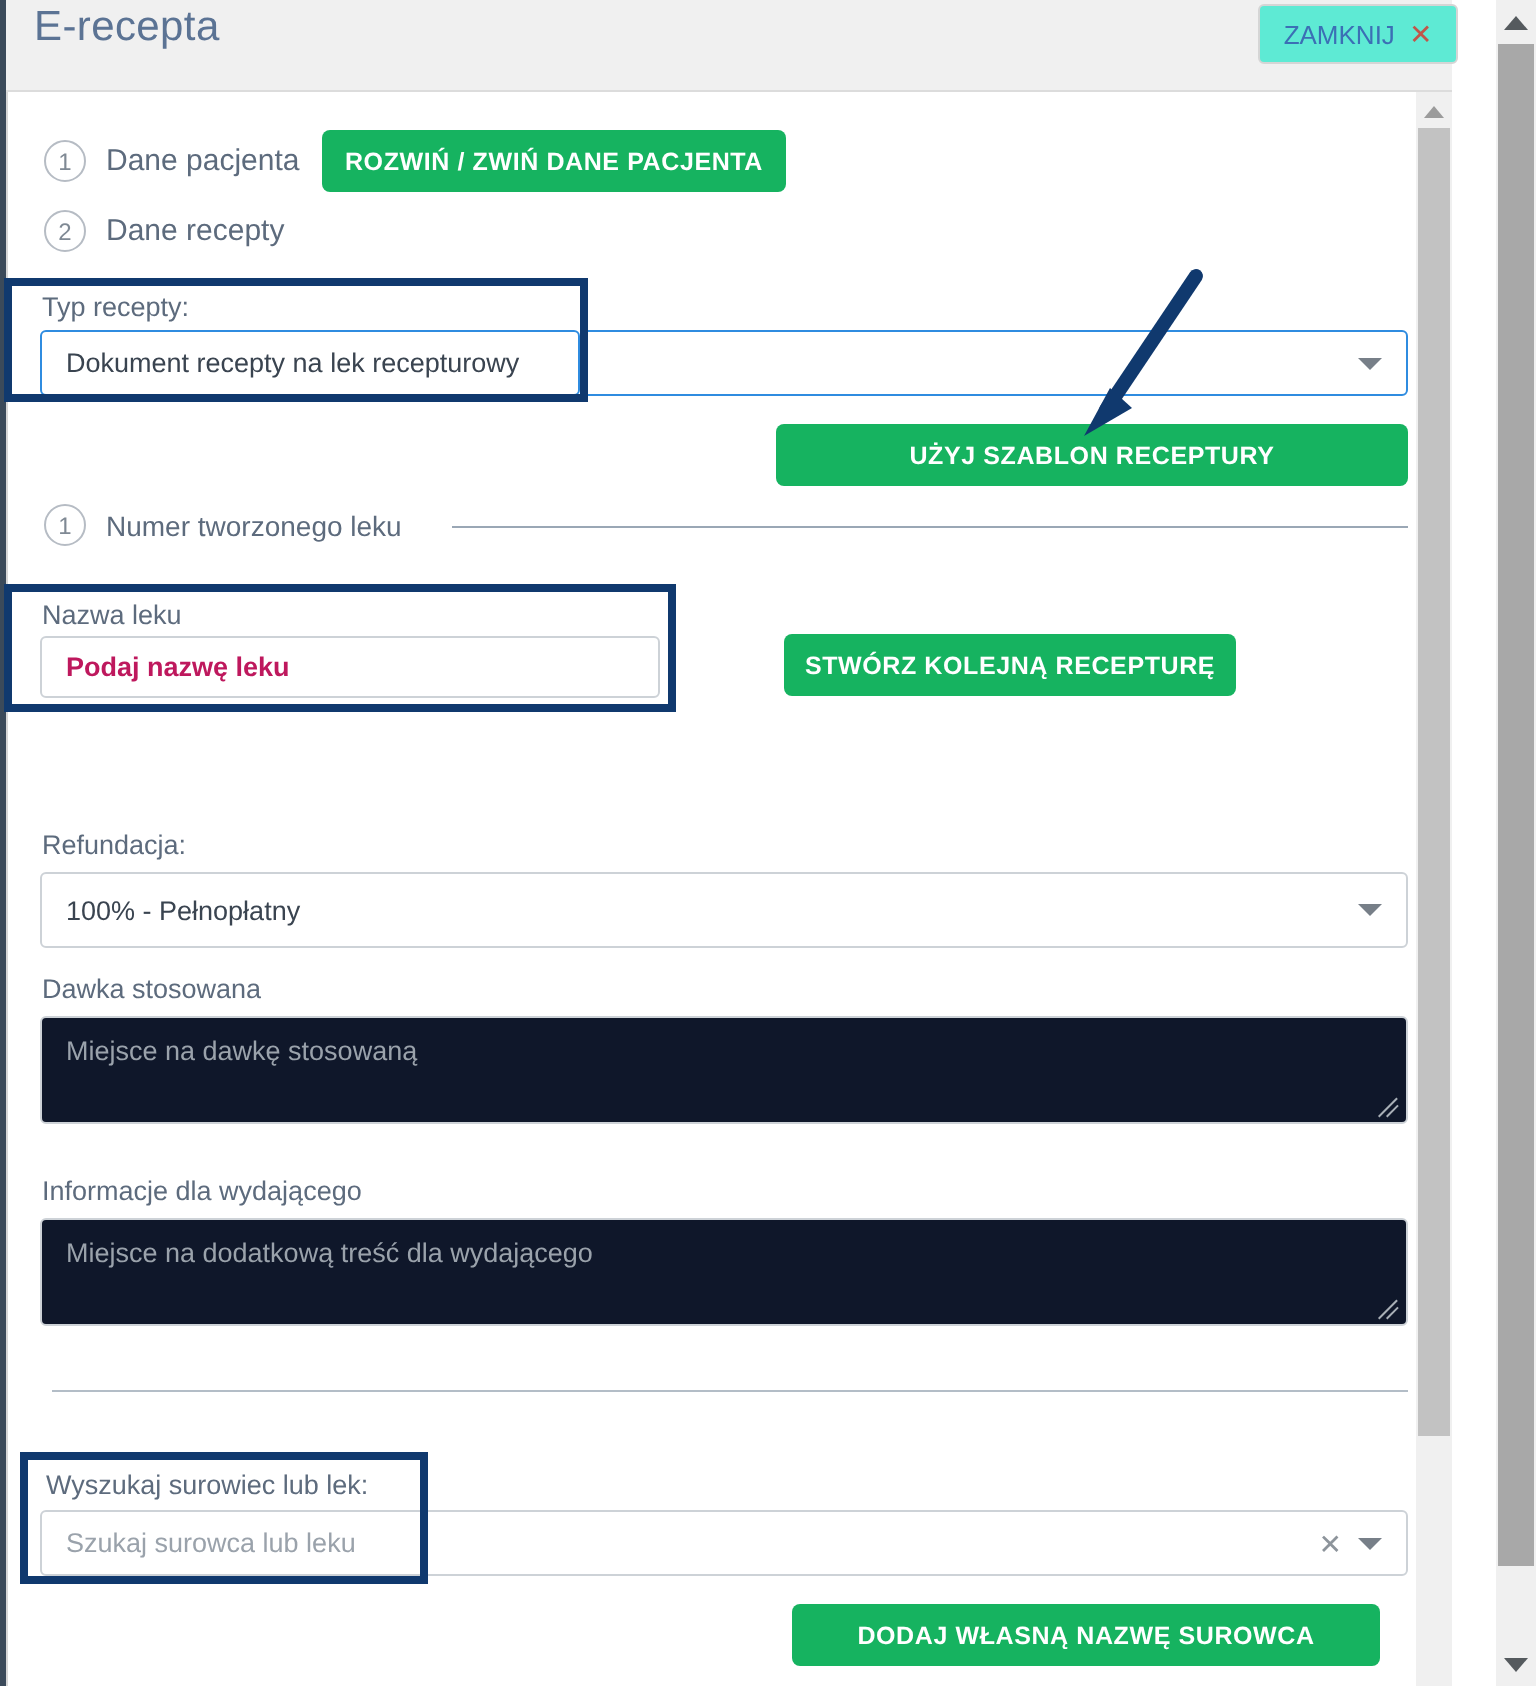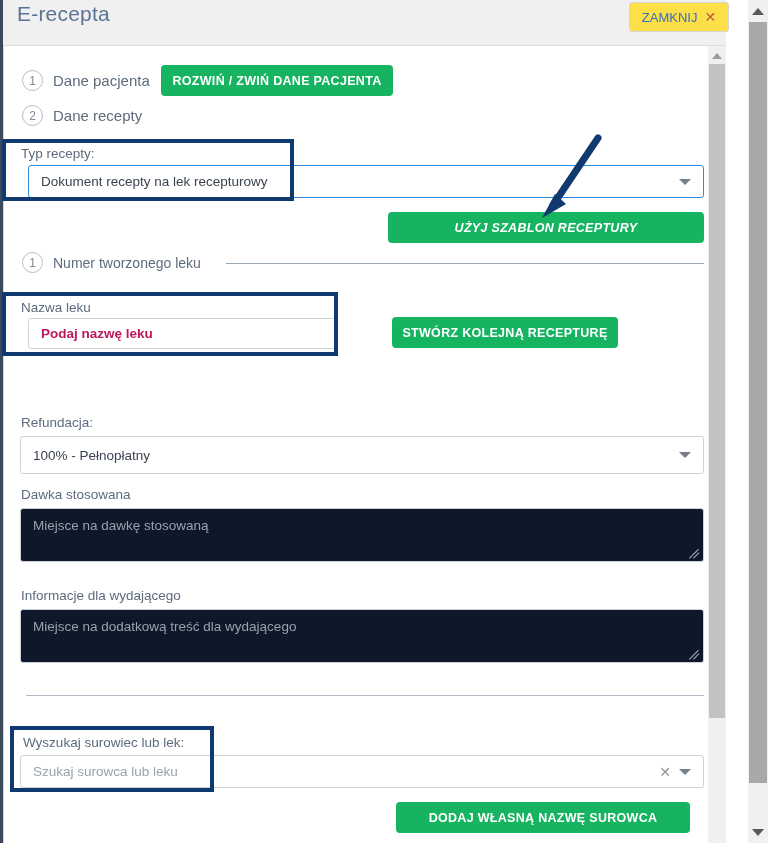--- a/index.html
+++ b/index.html
@@ -74,21 +74,21 @@
     border-bottom: 1px solid #dcdcdc;
   }
   .modal-title {
     position: absolute; left: 14px; top: 2px;
     font-size: 21px; color: #5b7394;
     letter-spacing: 0.2px;
   }
   .close-btn {
     position: absolute; left: 626px; top: 2px;
     width: 100px; height: 30px;
-    background: #fde047;
+    background: #5eead4;
     border: 1px solid #d5d5d5;
     border-radius: 3px;
     color: #3b6fb5;
     font-size: 13px;
     display: flex; align-items: center; justify-content: center;
     gap: 7px;
     cursor: pointer;
     text-align: right;
   }
   .close-btn .x { color: #c0564a; font-size: 14px; }
@@ -129,21 +129,20 @@
 
   .input-box {
     position: absolute;
     background: #ffffff;
     border: 1px solid #cdd2d7;
     border-radius: 3px;
     font-size: 13.5px;
     color: #3a4450;
     display: flex; align-items: center;
     padding: 8px 12px;
-    margin-left: 8px;
   }
   .input-box.placeholder { color: #be185d; font-weight: bold; }
   .input-box.focusline {
     border: 1px solid #2f8ce0;
   }
 
   .select-box {
     position: absolute;
     background: #ffffff;
     border: 1px solid #cdd2d7;
@@ -238,21 +237,21 @@
       <div class="step-label">Dane recepty</div>
     </div>
 
     <div class="field-label" style="left:17px; top:99px;">Typ recepty:</div>
     <div class="input-box focusline" style="left:16px; top:118px; width:270px; height:33px;">Dokument recepty na lek recepturowy</div>
     <div class="select-box blue" style="left:286px; top:118px; width:414px; height:33px;">
       <span></span>
       <span class="caret"></span>
     </div>
 
-    <div class="btn-green" style="left:384px; top:165px; width:316px; height:31px;font-style:italic;">UŻYJ SZABLON RECEPTURY</div>
+    <div class="btn-green" style="left:384px; top:165px; width:316px; height:31px;">UŻYJ SZABLON RECEPTURY</div>
 
     <div class="step-row" style="left:18px; top:205px;">
       <div class="step-num">1</div>
       <div class="step-label" style="font-size:14px;">Numer tworzonego leku</div>
     </div>
     <div class="divider" style="left:222px; top:216px; width:478px;"></div>
 
     <div class="field-label" style="left:17px; top:253px;">Nazwa leku</div>
     <div class="input-box placeholder" style="left:16px; top:271px; width:310px; height:31px;">Podaj nazwę leku</div>
 

